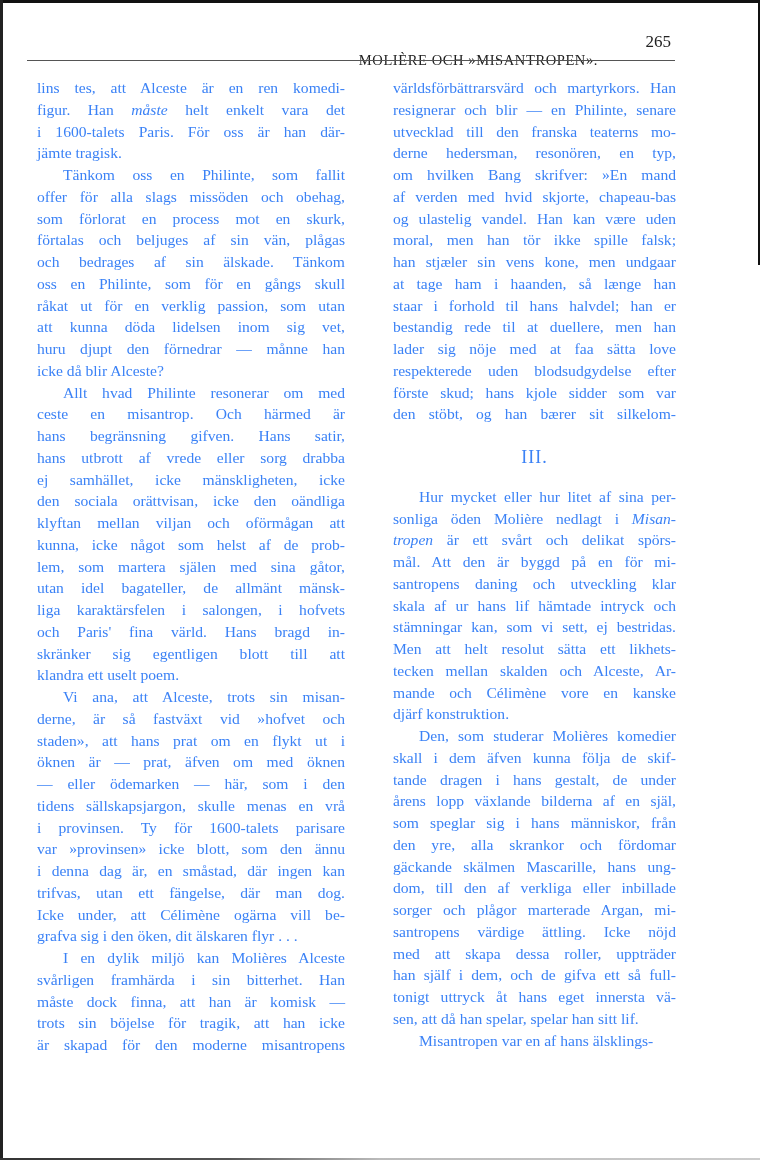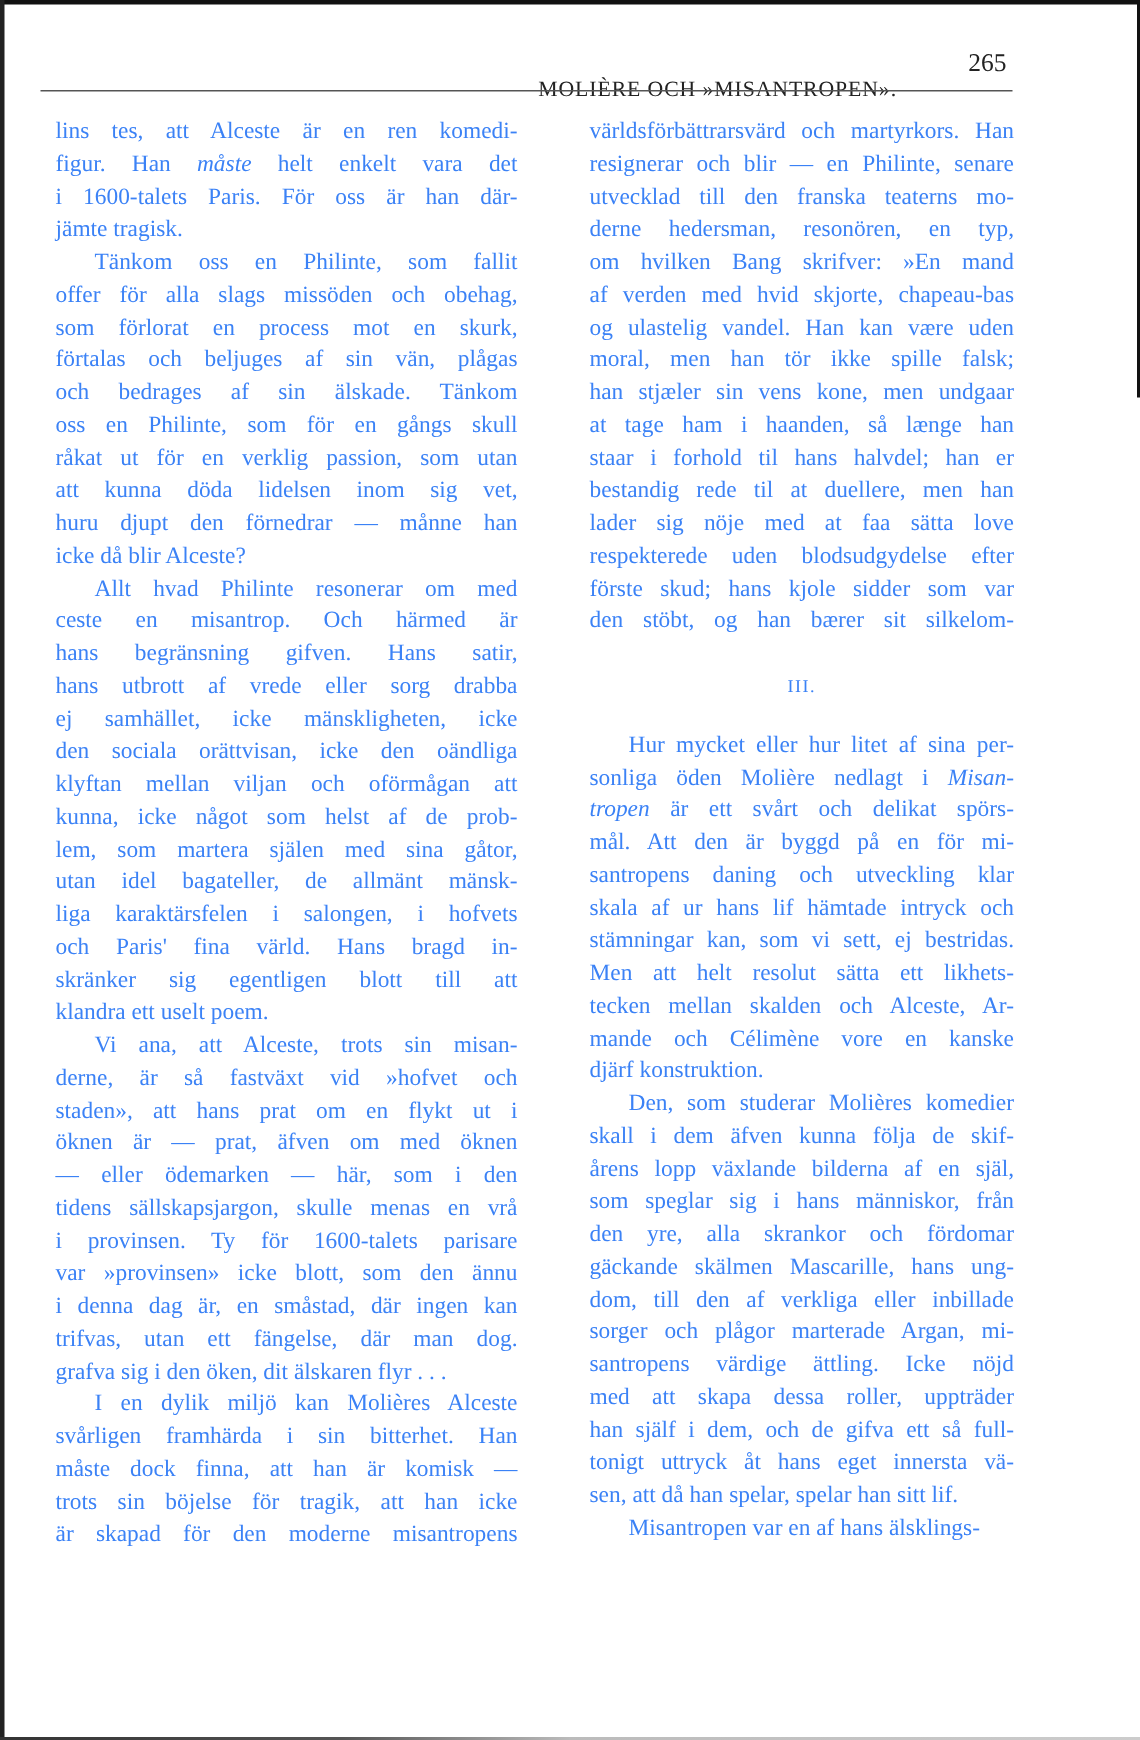--- a/index.html
+++ b/index.html
@@ -21,21 +21,21 @@
 
   .column { position: absolute; font-family: "Liberation Serif", serif; font-size: 15.6px;
          line-height: 21.75px; color: #3b82f6; }
   .col-left { left: 37px; top: 77px; width: 308px; }
   .col-right { left: 393px; top: 77px; width: 283px; }
   .line { display: block; white-space: nowrap; text-align: justify; text-align-last: justify;
          height: 21.75px; overflow: visible; }
   .line.last { text-align-last: left; }
   .line.indent { padding-left: 26px; }
   .section-heading { display: block; text-align: center; height: 21.75px; margin: 22px 0 17px 0;
-         font-size: 12px; letter-spacing: 1px; }
+         font-size: 18px; letter-spacing: 1px; }
   em { font-style: italic; }
 </style>
 </head>
 <body>
 
 <div class="page-border-top"></div>
 <div class="page-border-left"></div>
 <div class="page-border-right"></div>
 <div class="page-border-bottom"></div>
 
@@ -79,20 +79,21 @@
   <span class="line indent">Vi ana, att Alceste, trots sin misan-</span>
   <span class="line">derne, är så fastväxt vid »hofvet och</span>
   <span class="line">staden», att hans prat om en flykt ut i</span>
   <span class="line">öknen är — prat, äfven om med öknen</span>
   <span class="line">— eller ödemarken — här, som i den</span>
   <span class="line">tidens sällskapsjargon, skulle menas en vrå</span>
   <span class="line">i provinsen. Ty för 1600-talets parisare</span>
   <span class="line">var »provinsen» icke blott, som den ännu</span>
   <span class="line">i denna dag är, en småstad, där ingen kan</span>
   <span class="line">trifvas, utan ett fängelse, där man dog.</span>
+  <span class="line">Icke under, att Célimène ogärna vill be-</span>
   <span class="line last">grafva sig i den öken, dit älskaren flyr . . .</span>
   <span class="line indent">I en dylik miljö kan Molières Alceste</span>
   <span class="line">svårligen framhärda i sin bitterhet. Han</span>
   <span class="line">måste dock finna, att han är komisk —</span>
   <span class="line">trots sin böjelse för tragik, att han icke</span>
   <span class="line">är skapad för den moderne misantropens</span>
 </div>
 
 <div class="column col-right">
   <span class="line">världsförbättrarsvärd och martyrkors. Han</span>
@@ -120,20 +121,21 @@
   <span class="line">mål. Att den är byggd på en för mi-</span>
   <span class="line">santropens daning och utveckling klar</span>
   <span class="line">skala af ur hans lif hämtade intryck och</span>
   <span class="line">stämningar kan, som vi sett, ej bestridas.</span>
   <span class="line">Men att helt resolut sätta ett likhets-</span>
   <span class="line">tecken mellan skalden och Alceste, Ar-</span>
   <span class="line">mande och Célimène vore en kanske</span>
   <span class="line last">djärf konstruktion.</span>
   <span class="line indent">Den, som studerar Molières komedier</span>
   <span class="line">skall i dem äfven kunna följa de skif-</span>
+  <span class="line">tande dragen i hans gestalt, de under</span>
   <span class="line">årens lopp växlande bilderna af en själ,</span>
   <span class="line">som speglar sig i hans människor, från</span>
   <span class="line">den yre, alla skrankor och fördomar</span>
   <span class="line">gäckande skälmen Mascarille, hans ung-</span>
   <span class="line">dom, till den af verkliga eller inbillade</span>
   <span class="line">sorger och plågor marterade Argan, mi-</span>
   <span class="line">santropens värdige ättling. Icke nöjd</span>
   <span class="line">med att skapa dessa roller, uppträder</span>
   <span class="line">han själf i dem, och de gifva ett så full-</span>
   <span class="line">tonigt uttryck åt hans eget innersta vä-</span>

